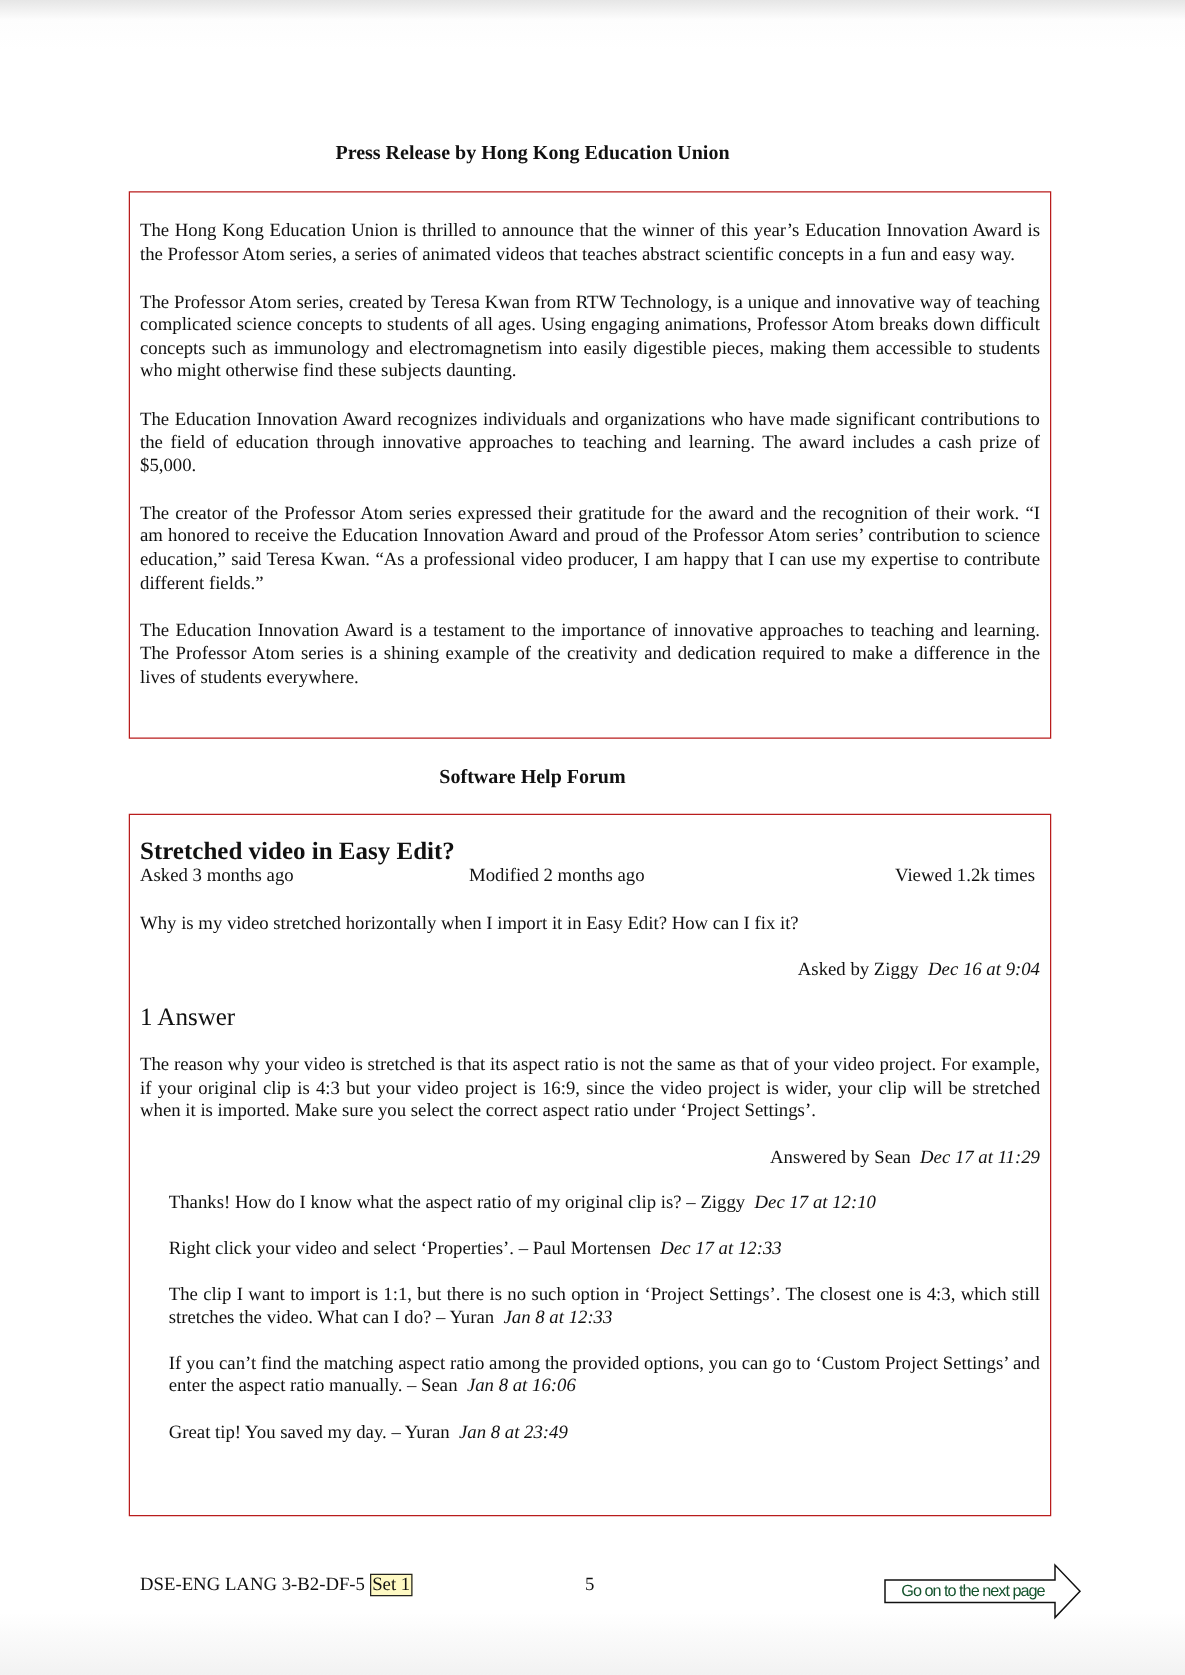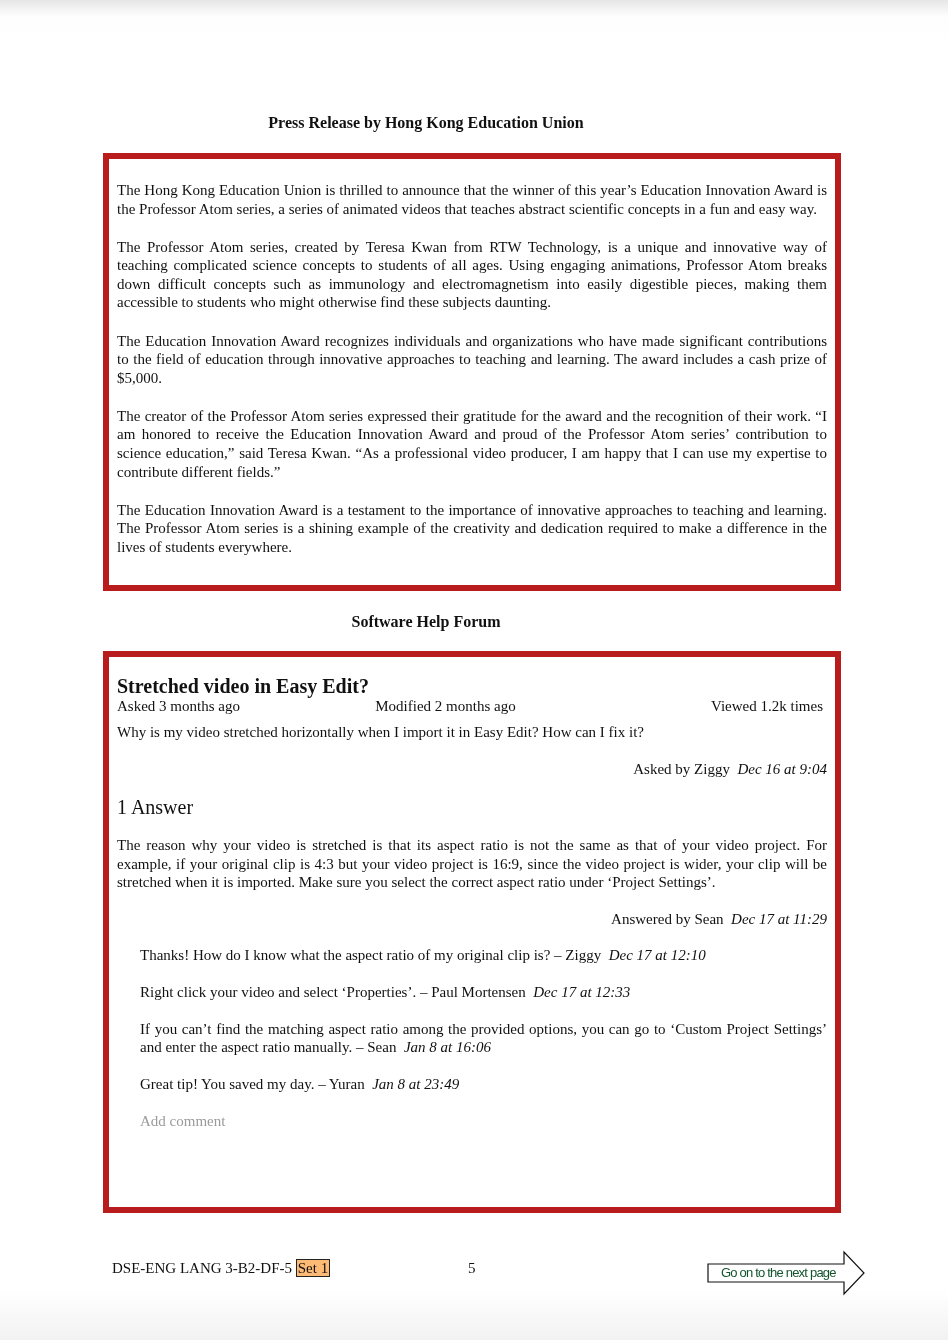--- a/index.html
+++ b/index.html
@@ -7,42 +7,42 @@
     width: 948px; height: 1340px; position: relative; overflow: hidden;
     background: linear-gradient(to bottom, #e6e6e6 0px, #fdfdfd 16px, #ffffff 40px, #ffffff 1290px, #f2f2f2 1340px);
     font-family: "Liberation Serif", serif; color: #111;
     font-size: 15px;
   }
   .section-title {
     position: absolute; left: 0; width: 852px; text-align: center;
     font-weight: bold; font-size: 16px;
   }
   .box {
-    position: absolute; left: 103px; width: 738px; border: 6px solid #b91c1c;
+    position: absolute; left: 103px; width: 738px; border: 1px solid #b91c1c;
     box-sizing: border-box;
   }
   .pr-box { top: 153px; height: 438px; padding: 22px 8px 0 8px; }
   .pr-box p {
     margin: 0 0 19.5px 0; line-height: 18.6px; text-align: justify; font-size: 15px;
   }
   .forum-box { top: 651px; height: 562px; padding: 18px 8px 0 8px; }
   .q-title { font-weight: bold; font-size: 20px; line-height: 22px; margin: 0; }
   .meta-row { display: flex; justify-content: space-between; line-height: 18px; font-size: 15px; }
   .meta-row span:nth-child(2) { margin-left: -60px; }
   .meta-row span:nth-child(3) { margin-right: 4px; }
-  .q-body { margin-top: 8px; line-height: 18px; }
+  .q-body { margin-top: 20px; line-height: 18px; }
   .byline { text-align: right; margin-top: 19px; line-height: 18px; }
   .byline i, .comment i { font-style: italic; }
   .answers-count { margin-top: 20px; font-size: 20px; line-height: 18px; }
   .a-body { margin-top: 20px; line-height: 18.6px; text-align: justify; }
   .comments { padding-left: 23px; margin-top: 18px; }
   .comment { line-height: 18px; margin-bottom: 19px; text-align: justify; }
   .add-comment { color: #9a9a9a; line-height: 18px; margin-top: 0; }
   .footer-left { position: absolute; left: 112px; top: 1258px; font-size: 15px; line-height: 20px; }
-  .set-badge { background: #fdba74; border: 1px solid #222; padding: 0 1px; }
+  .set-badge { background: #fef9c3; border: 1px solid #222; padding: 0 1px; }
   .page-num { position: absolute; left: 468px; top: 1258px; font-size: 15px; line-height: 20px; }
   .next-btn { position: absolute; left: 707px; top: 1250px; width: 160px; height: 46px; cursor: pointer; }
   .next-btn svg { position: absolute; left: 0; top: 0; }
   .next-label {
     position: absolute; left: 14px; top: 15px; font-family: "Liberation Sans", sans-serif;
     font-size: 13px; letter-spacing: -0.8px; color: #14532d; white-space: nowrap;
   }
 </style>
 </head>
 <body>
@@ -80,28 +80,31 @@
   <div class="comments">
     <div class="comment">
       <span>Thanks! How do I know what the aspect ratio of my original clip is? – Ziggy</span>&nbsp;
       <i>Dec 17 at 12:10</i>
     </div>
     <div class="comment">
       <span>Right click your video and select ‘Properties’. – Paul Mortensen</span>&nbsp;
       <i>Dec 17 at 12:33</i>
     </div>
     <div class="comment">
+      <span>The clip I want to import is 1:1, but there is no such option in ‘Project Settings’. The closest one is 4:3, which still stretches the video. What can I do?  – Yuran</span>&nbsp;
+      <i>Jan 8 at 12:33</i>
+    </div>
+    <div class="comment">
       <span>If you can’t find the matching aspect ratio among the provided options, you can go to ‘Custom Project Settings’ and enter the aspect ratio manually. – Sean</span>&nbsp;
       <i>Jan 8 at 16:06</i>
     </div>
     <div class="comment">
       <span>Great tip! You saved my day. – Yuran</span>&nbsp;
       <i>Jan 8 at 23:49</i>
     </div>
-    <div class="add-comment">Add comment</div>
   </div>
 </div>
 
 <div class="footer-left">
   <span>DSE-ENG LANG 3-B2-DF-5</span>
   <span class="set-badge">Set 1</span>
 </div>
 <div class="page-num">5</div>
 
 <div class="next-btn">

